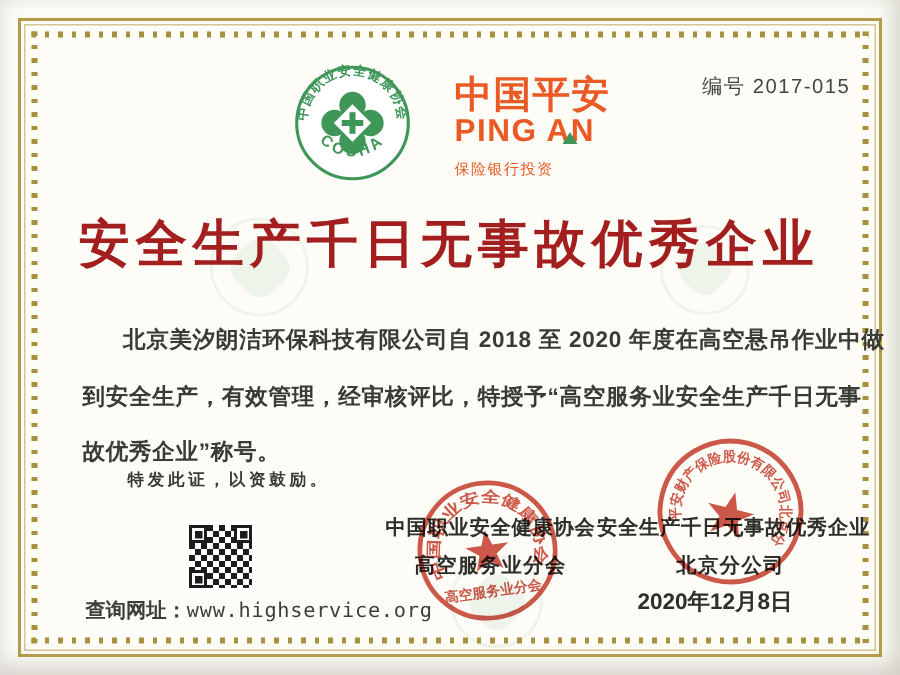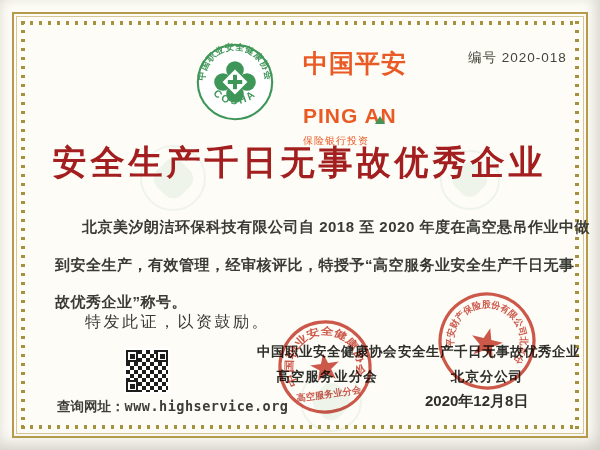--- a/index.html
+++ b/index.html
@@ -18,46 +18,46 @@
     background-position:left top,left bottom,left top,right top;
     background-repeat:repeat-x,repeat-x,repeat-y,repeat-y;}
   
   .wm{position:absolute;border:2px solid var(--green);border-radius:50%;opacity:.07;}
   .wm::after{content:"";position:absolute;inset:22%;background:var(--green);border-radius:35%;transform:rotate(45deg);}
   
   .cosha{position:absolute;left:194px;top:42px;width:82px;height:80px;}
   
   .pingan{position:absolute;left:303px;top:50px;width:120px;text-align:left;color:var(--orange);}
   .pingan-cn{font-size:25px;font-weight:bold;letter-spacing:1px;line-height:1.05;font-family:"Liberation Sans",sans-serif;}
-  .pingan-en{position:relative;font-size:21px;font-weight:bold;letter-spacing:1px;line-height:1.1;margin-top:28px;}
+  .pingan-en{position:relative;font-size:21px;font-weight:bold;letter-spacing:1px;line-height:1.1;}
   .pingan-tri{position:absolute;left:72px;bottom:3px;width:0;height:0;border-left:5px solid transparent;border-right:5px solid transparent;border-bottom:8px solid var(--green);}
   .pingan-services{margin-top:7px;font-size:10px;display:flex;letter-spacing:1px;}
   
   .cert-no{position:absolute;left:468px;top:49px;font-size:13.5px;color:#45453d;letter-spacing:1px;white-space:nowrap;}
   
   .title{position:absolute;left:0;top:140px;width:599px;text-align:center;color:var(--title_red);
          font-family:"Liberation Serif",serif;font-weight:bold;font-size:34px;letter-spacing:4px;white-space:nowrap;}
   
   .body-text{position:absolute;left:55px;top:202px;width:494px;color:var(--ink);
              font-size:15px;line-height:25.5px;letter-spacing:.5px;font-weight:bold;}
   .body-line{white-space:nowrap;margin-top:12px;}
   .body-line.first{text-indent:27px;}
-  .closing{position:absolute;left:85px;top:312px;font-size:16px;font-weight:normal;letter-spacing:2.5px;color:var(--ink);white-space:nowrap;}
+  .closing{position:absolute;left:85px;top:312px;font-size:11px;font-weight:bold;letter-spacing:2.5px;color:var(--ink);white-space:nowrap;}
   
   .qr{position:absolute;left:124px;top:348px;width:46px;height:46px;background:#fff;padding:2px;box-sizing:border-box;}
   .qr-inner{position:relative;width:100%;height:100%;
     background-image:
       linear-gradient(45deg,var(--qr) 25%,transparent 25%,transparent 75%,var(--qr) 75%),
       linear-gradient(45deg,var(--qr) 25%,transparent 25%,transparent 75%,var(--qr) 75%);
     background-size:8px 8px;background-position:0 0,4px 4px;}
   .finder{position:absolute;width:12px;height:12px;border:2.5px solid var(--qr);background:#fff;box-sizing:border-box;}
   .finder::after{content:"";position:absolute;inset:1.5px;background:var(--qr);}
   .finder.tl{left:0;top:0}.finder.tr{right:0;top:0}.finder.bl{left:0;bottom:0}
   .query{position:absolute;left:57px;top:398px;font-size:13.5px;color:#3e3e38;font-weight:bold;white-space:nowrap;}
-  .query .url{font-family:"DejaVu Sans Mono",monospace;font-weight:bold;letter-spacing:.5px;}
+  .query .url{font-family:"DejaVu Sans Mono",monospace;font-weight:normal;letter-spacing:.5px;}
   
   .org{position:absolute;color:#2e2e2a;text-align:center;font-weight:bold;}
   .org-left{left:238px;top:343px;width:178px;}
   .org-right{left:398px;top:343px;width:178px;}
   .org .l1{font-size:13.5px;letter-spacing:.5px;white-space:nowrap;}
   .org .l2{font-size:13.5px;margin-top:7px;letter-spacing:1px;white-space:nowrap;}
   .date{position:absolute;left:425px;top:392px;width:150px;font-size:15px;color:#2e2e2a;font-weight:bold;white-space:nowrap;}
   
   .seal{position:absolute;mix-blend-mode:multiply;opacity:.85;}
   .seal-left{left:276px;top:318px;width:98px;height:98px;transform:rotate(-8deg);}
@@ -107,21 +107,21 @@
     </div>
     <div class="pingan-services">
       <span>保险</span>
       <span>银行</span>
       <span>投资</span>
     </div>
   </div>
 
   <div class="cert-no">
     <span>编号</span>
-    <span>2020-018</span>
+    <span>2017-015</span>
   </div>
 
   <div class="title">安全生产千日无事故优秀企业</div>
 
   <div class="body-text">
     <div class="body-line first">北京美汐朗洁环保科技有限公司自 2018 至 2020 年度在高空悬吊作业中做</div>
     <div class="body-line">到安全生产，有效管理，经审核评比，特授予“高空服务业安全生产千日无事</div>
     <div class="body-line">故优秀企业”称号。</div>
   </div>
 

